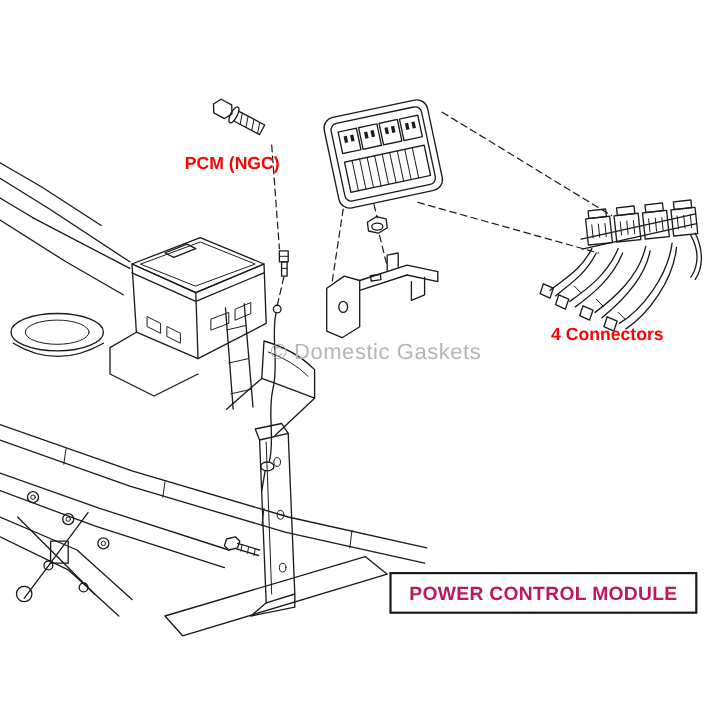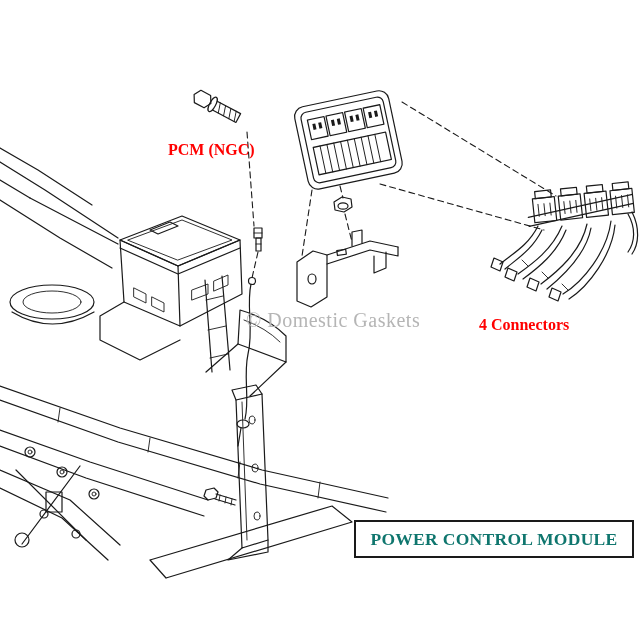--- a/index.html
+++ b/index.html
@@ -2,21 +2,21 @@
 <html style="--label-red: #ff0000; --line: #1a1a1a; --watermark-gray: #b5b5b5;"><head>
 <meta charset="utf-8">
 <style>
   html, body { margin: 0; padding: 0; background: #fff; }
   .stage {
     position: relative;
     width: 640px;
     height: 640px;
     background: #fff;
     overflow: hidden;
-    font-family: Liberation Serif, serif;
+    font-family: Liberation Sans, sans-serif;
   }
   .art {
     position: absolute;
     inset: 0;
     color: var(--line, #1a1a1a);
   }
   .art path, .art rect, .art circle, .art ellipse, .art polygon {
     fill: none;
     stroke: currentColor;
     stroke-width: 1.2;
@@ -27,21 +27,21 @@
   .art .thin { stroke-width: 0.9; }
   .art .dash { stroke-dasharray: 6 4; stroke-width: 1.1; }
   .label {
     position: absolute;
     font-weight: bold;
     font-size: 16px;
     color: var(--label-red, #f00);
     white-space: nowrap;
   }
   .pcm-label { left: 168px; top: 141px; }
-  .connectors-label { left: 479px; top: 296px; margin-top: 20px; }
+  .connectors-label { left: 501px; top: 296px; }
   .watermark {
     position: absolute;
     left: 246px;
     top: 309px;
     font-size: 20px;
     color: var(--watermark-gray, #b5b5b5);
     letter-spacing: 0.5px;
     white-space: nowrap;
   }
   .title-box {
@@ -51,21 +51,21 @@
     width: 276px;
     height: 34px;
     border: 2px solid var(--line, #000);
     background: #fff;
     display: flex;
     align-items: center;
     justify-content: center;
     font-weight: bold;
     font-size: 17.5px;
     letter-spacing: 0.3px;
-    color: #0f766e;
+    color: #be185d;
     white-space: nowrap;
     text-align: center;
   }
 </style>
 </head>
 <body>
 
 <div class="stage">
 
   <svg class="art" width="640" height="640" viewBox="0 0 640 640">

